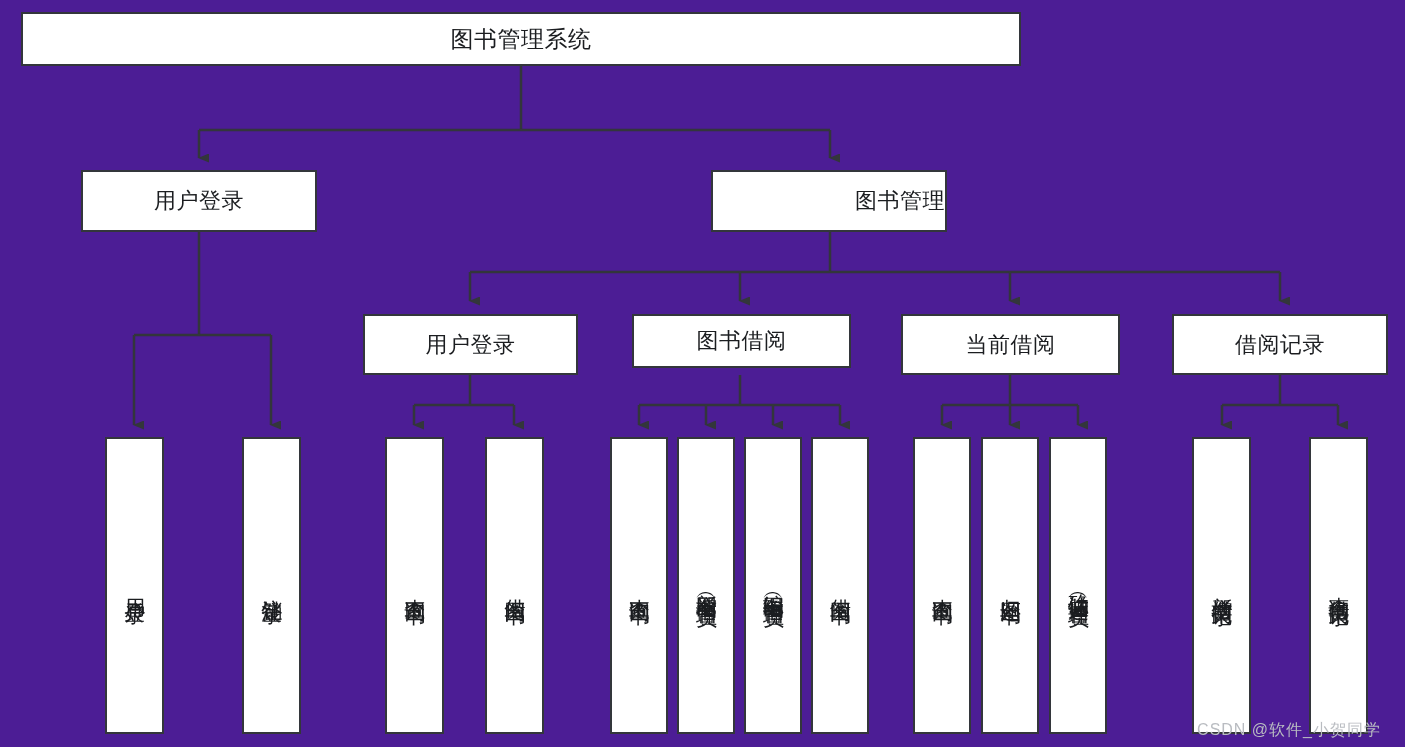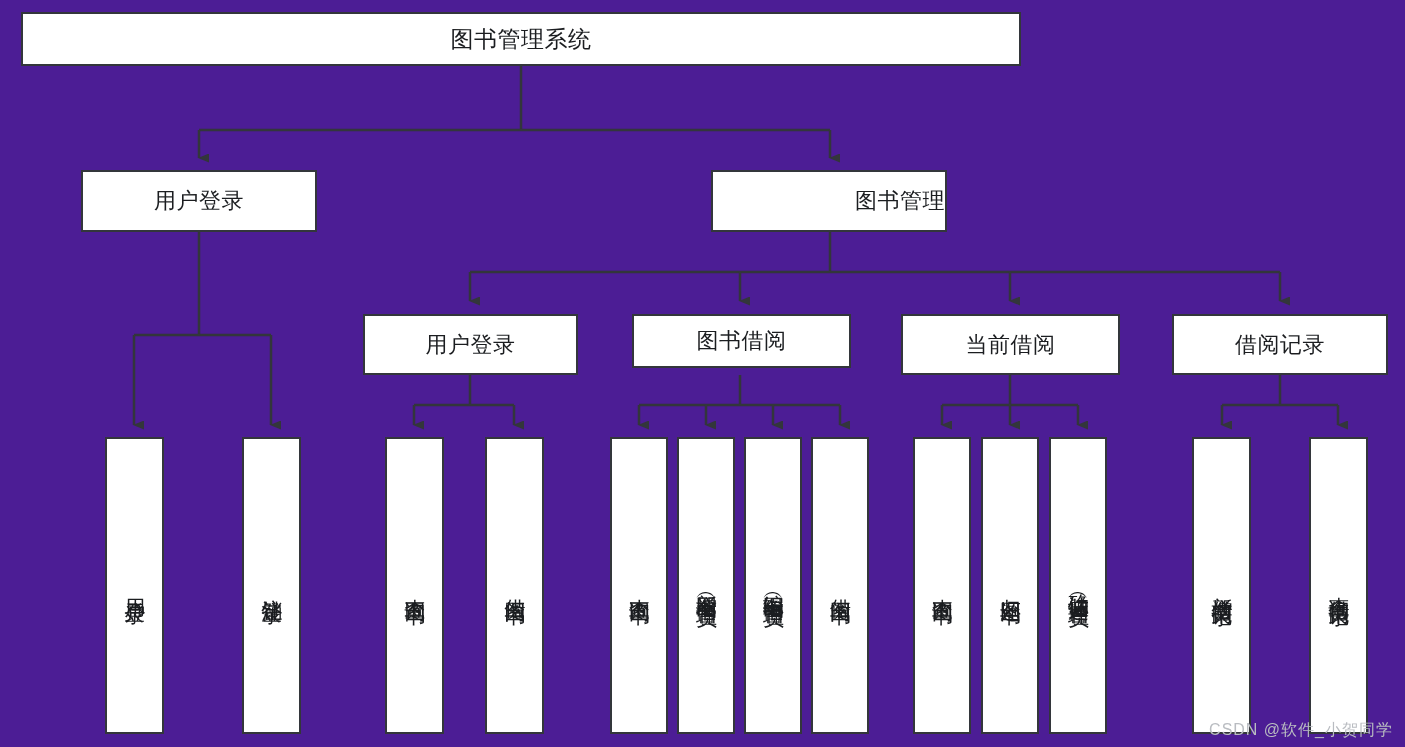--- a/index.html
+++ b/index.html
@@ -52,21 +52,21 @@
     white-space: normal;
   }
   .node.leaf .vtext {
     writing-mode: vertical-rl;
     text-orientation: upright;
     display: block;
     max-height: 100%;
   }
   .watermark {
     position: absolute;
-    right: 12px;
+    right: 24px;
     bottom: 6px;
     font-size: 16px;
     color: #b9bcc1;
     letter-spacing: 1px;
     white-space: nowrap;
   }
 </style>
 </head>
 <body>
 

